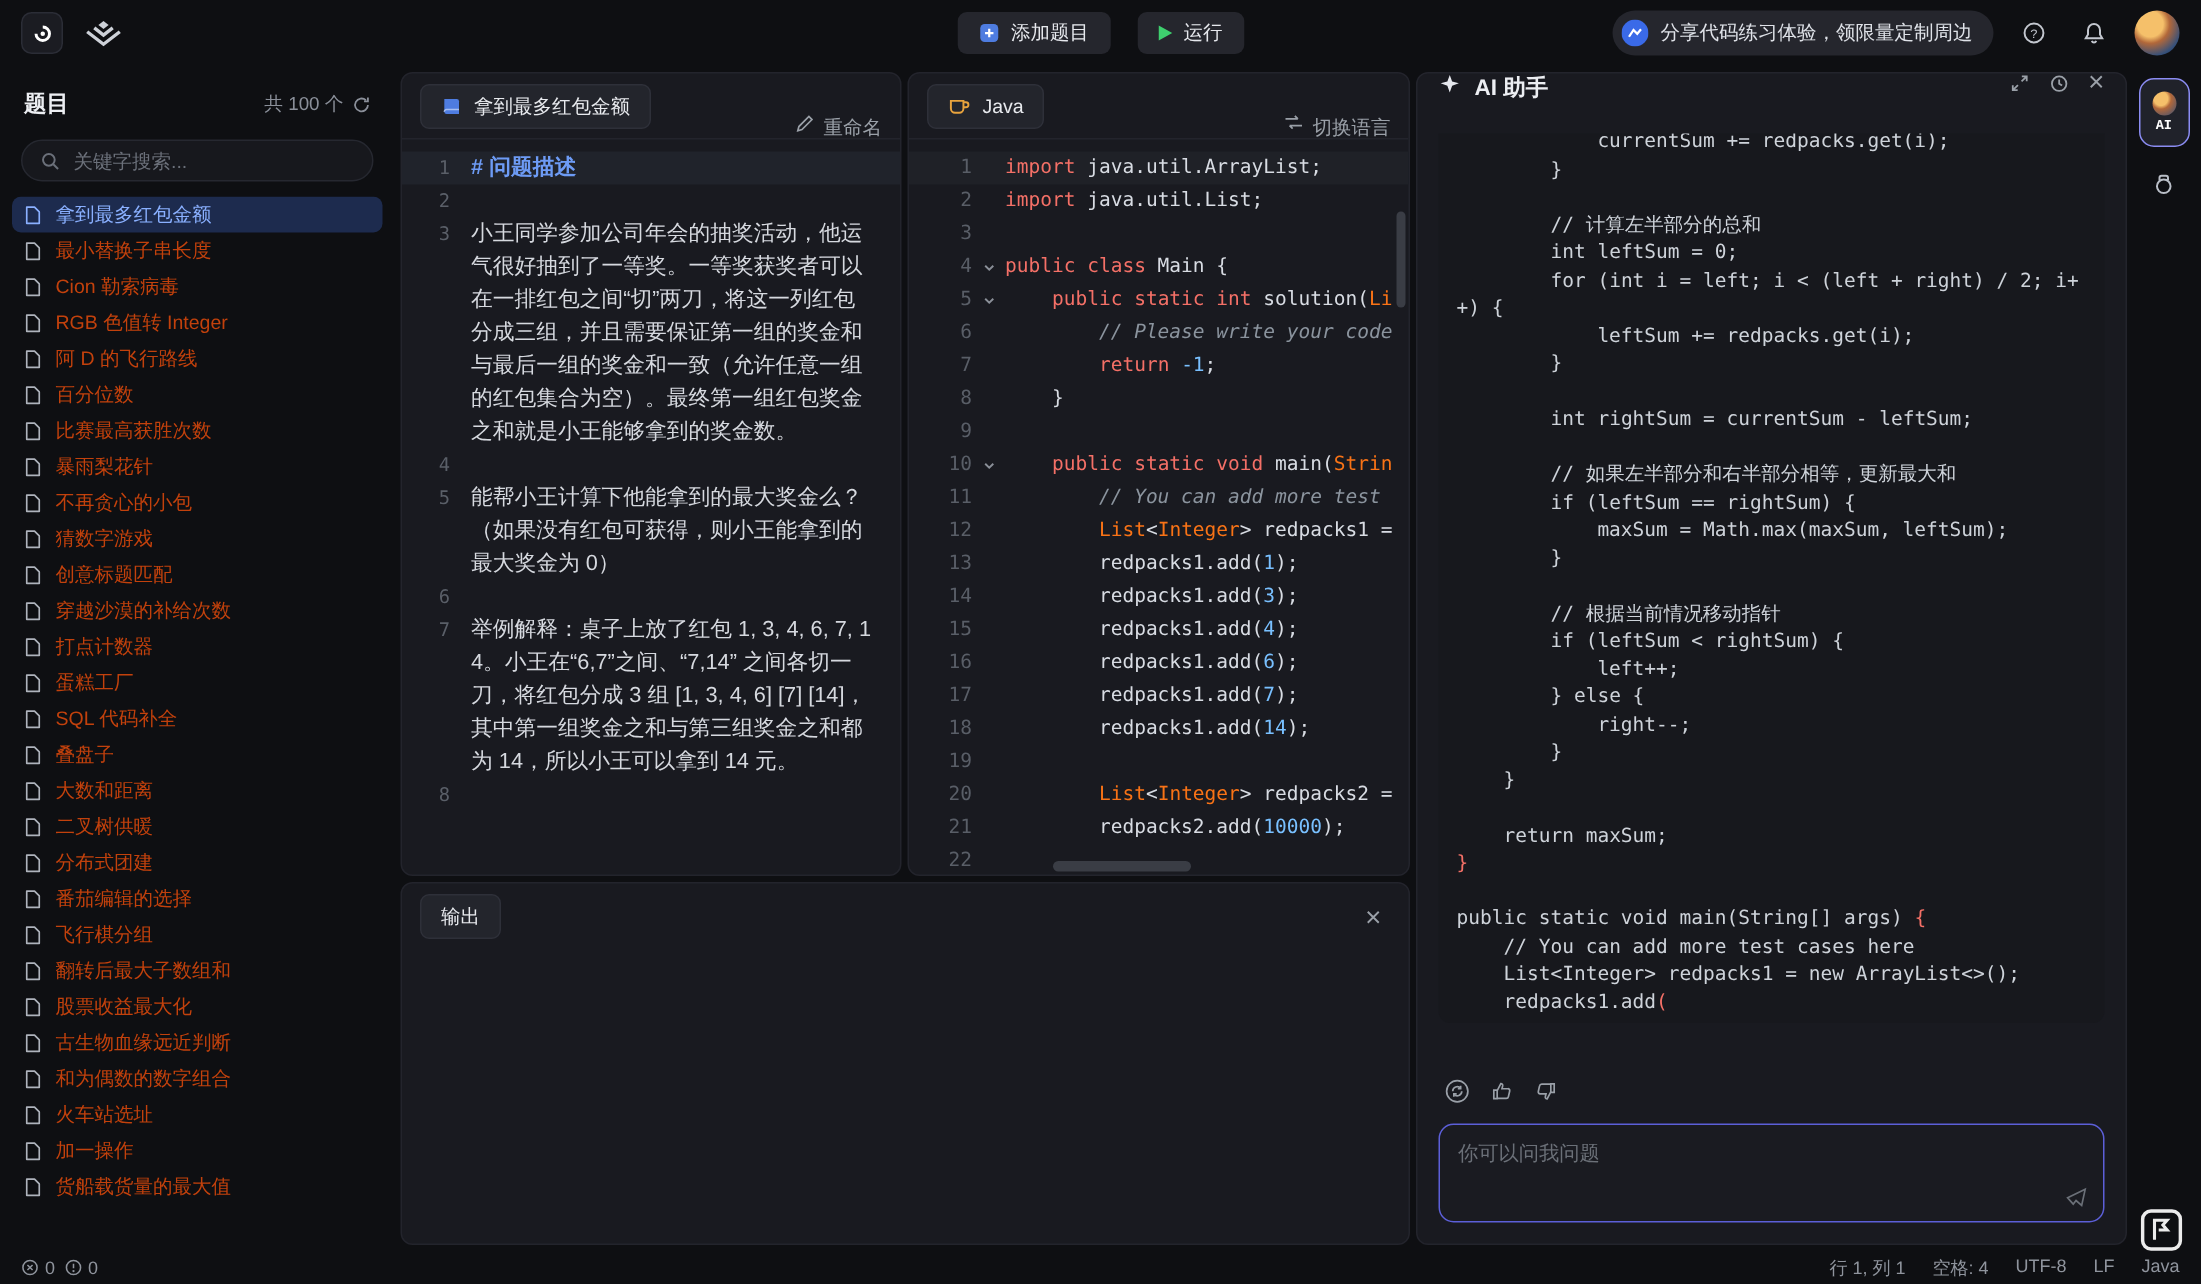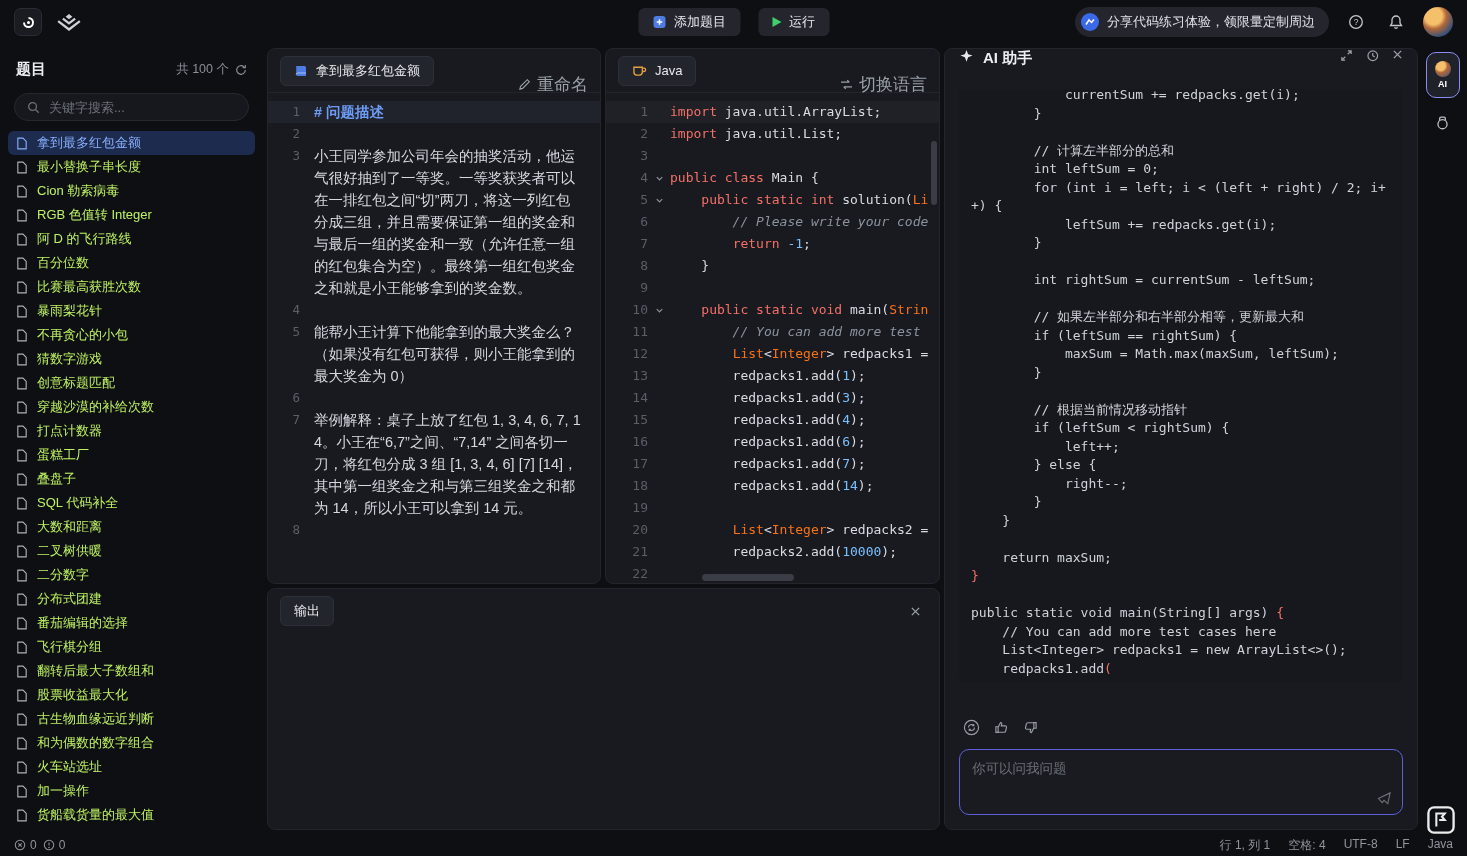--- a/index.html
+++ b/index.html
@@ -1,18 +1,18 @@
 <!DOCTYPE html>
 <html><head>
 <meta charset="utf-8">
 <style>
   * { box-sizing: border-box; }
   html,body { margin:0; padding:0; width:1467px; height:856px; overflow:hidden;
     background:#0e0f12; font-family:"Liberation Sans","DejaVu Sans",sans-serif; }
-  button { background:none; border:0; padding:0; color:inherit; font-family:Liberation Sans, sans-serif; cursor:pointer; }
+  button { background:none; border:0; padding:0; color:inherit; font-family:Liberation Mono, monospace; cursor:pointer; }
 
   .app { display:flex; flex-direction:column; width:100%; height:100%; position:relative; }
 
   
   .topbar { flex:0 0 44px; display:flex; align-items:center; padding:0 14px; position:relative; }
   .logo-group { display:flex; align-items:center; gap:10px; }
   .logo-square { width:28px; height:28px; border-radius:7px; background:#1b1c22; border:1px solid #2b2d36;
     display:flex; align-items:center; justify-content:center; }
   .tb-center { position:absolute; left:50%; transform:translateX(-50%); display:flex; gap:18px; }
   .tb-btn { height:28px; display:flex; align-items:center; gap:8px; background:#25262d; border-radius:6px;
@@ -36,31 +36,31 @@
   .sb-head { display:flex; align-items:center; padding:6px 16px 8px; }
   .sb-title { font-size:15px; font-weight:700; color:#eceef2; }
   .sb-count { margin-left:auto; font-size:12.5px; color:#8a8f99; display:flex; align-items:center; gap:6px; }
   .sb-refresh { color:#8a8f99; display:flex; }
   .sb-search { margin:6px 14px 10px; height:28px; background:#17181d; border:1px solid #262830; border-radius:14px;
     display:flex; align-items:center; gap:7px; padding:0 12px; color:#6b707a; }
   .sb-search input { flex:1; background:transparent; border:0; outline:none; color:#d6d9df; font-size:13px; }
   .sb-search input::placeholder { color:#6b707a; }
   .sb-list { flex:1; overflow:hidden; padding:0 8px; }
   .sb-item { height:24px; display:flex; align-items:center; gap:9px; padding:0 8px; border-radius:6px;
-    color:#bef264; font-size:13px; white-space:nowrap; }
+    color:#c2410c; font-size:13px; white-space:nowrap; }
   .sb-item .sb-ico { display:flex; color:#aeb3bc; }
   .sb-item.active { background:#1d2b4e; color:#8ab0ff; }
   .sb-item.active .sb-ico { color:#8ab0ff; }
   .sb-label { overflow:hidden; text-overflow:ellipsis; }
 
   
   .pn-head { height:44px; flex:0 0 44px; display:flex; align-items:center; padding:0 12px; border-bottom:1px solid #23242c; }
   .pn-pill { height:30px; display:flex; align-items:center; gap:8px; background:#23252c; border:1px solid #2e3039;
     border-radius:6px; padding:0 13px; color:#e8eaee; font-size:13px; }
-  .pn-right { margin-left:auto; display:flex; align-items:center; gap:6px; color:#9aa0a8; font-size:17px;margin-top:28px; }
+  .pn-right { margin-left:auto; display:flex; gap:6px; color:#9aa0a8; font-size:13px;margin-top:28px; }
 
   
   .prob { flex:0 0 334px; display:flex; flex-direction:column; }
   .prob-body { flex:1; overflow:hidden; padding:8px 0; }
   .p-row { display:flex; min-height:22px; line-height:22px; padding-right:4px; }
   .p-row.p-hl { background:#20232b; }
   .p-num { flex:0 0 46px; text-align:right; padding-right:14px; color:#5a5f68;
     font:12.5px/22px "DejaVu Sans Mono",monospace; }
   .p-text { flex:1; font-size:14.5px; color:#d6d9df; word-break:break-all; padding-right:14px; }
   .p-text.heading { color:#6d9bf5; font-weight:700; }
@@ -332,53 +332,45 @@
               </svg>
             </div>
             <div class="sb-label">蛋糕工厂</div>
           </div>
           <div class="sb-item">
             <div class="sb-ico">
               <svg viewBox="0 0 12 14" width="12" height="13">
                 <path d="M1.5 1.2h5.6l3.4 3.4v8.2H1.5z" fill="none" stroke="currentColor" stroke-width="1.2" stroke-linejoin="round"></path>
               </svg>
             </div>
+            <div class="sb-label">SQL 代码补全</div>
+          </div>
+          <div class="sb-item">
+            <div class="sb-ico">
+              <svg viewBox="0 0 12 14" width="12" height="13">
+                <path d="M1.5 1.2h5.6l3.4 3.4v8.2H1.5z" fill="none" stroke="currentColor" stroke-width="1.2" stroke-linejoin="round"></path>
+              </svg>
+            </div>
             <div class="sb-label">叠盘子</div>
           </div>
           <div class="sb-item">
             <div class="sb-ico">
               <svg viewBox="0 0 12 14" width="12" height="13">
                 <path d="M1.5 1.2h5.6l3.4 3.4v8.2H1.5z" fill="none" stroke="currentColor" stroke-width="1.2" stroke-linejoin="round"></path>
               </svg>
             </div>
-            <div class="sb-label">SQL 代码补全</div>
-          </div>
-          <div class="sb-item">
-            <div class="sb-ico">
-              <svg viewBox="0 0 12 14" width="12" height="13">
-                <path d="M1.5 1.2h5.6l3.4 3.4v8.2H1.5z" fill="none" stroke="currentColor" stroke-width="1.2" stroke-linejoin="round"></path>
-              </svg>
-            </div>
             <div class="sb-label">大数和距离</div>
           </div>
           <div class="sb-item">
             <div class="sb-ico">
               <svg viewBox="0 0 12 14" width="12" height="13">
                 <path d="M1.5 1.2h5.6l3.4 3.4v8.2H1.5z" fill="none" stroke="currentColor" stroke-width="1.2" stroke-linejoin="round"></path>
               </svg>
             </div>
             <div class="sb-label">二叉树供暖</div>
-          </div>
-          <div class="sb-item">
-            <div class="sb-ico">
-              <svg viewBox="0 0 12 14" width="12" height="13">
-                <path d="M1.5 1.2h5.6l3.4 3.4v8.2H1.5z" fill="none" stroke="currentColor" stroke-width="1.2" stroke-linejoin="round"></path>
-              </svg>
-            </div>
-            <div class="sb-label">二分数字</div>
           </div>
           <div class="sb-item">
             <div class="sb-ico">
               <svg viewBox="0 0 12 14" width="12" height="13">
                 <path d="M1.5 1.2h5.6l3.4 3.4v8.2H1.5z" fill="none" stroke="currentColor" stroke-width="1.2" stroke-linejoin="round"></path>
               </svg>
             </div>
             <div class="sb-label">分布式团建</div>
           </div>
           <div class="sb-item">

